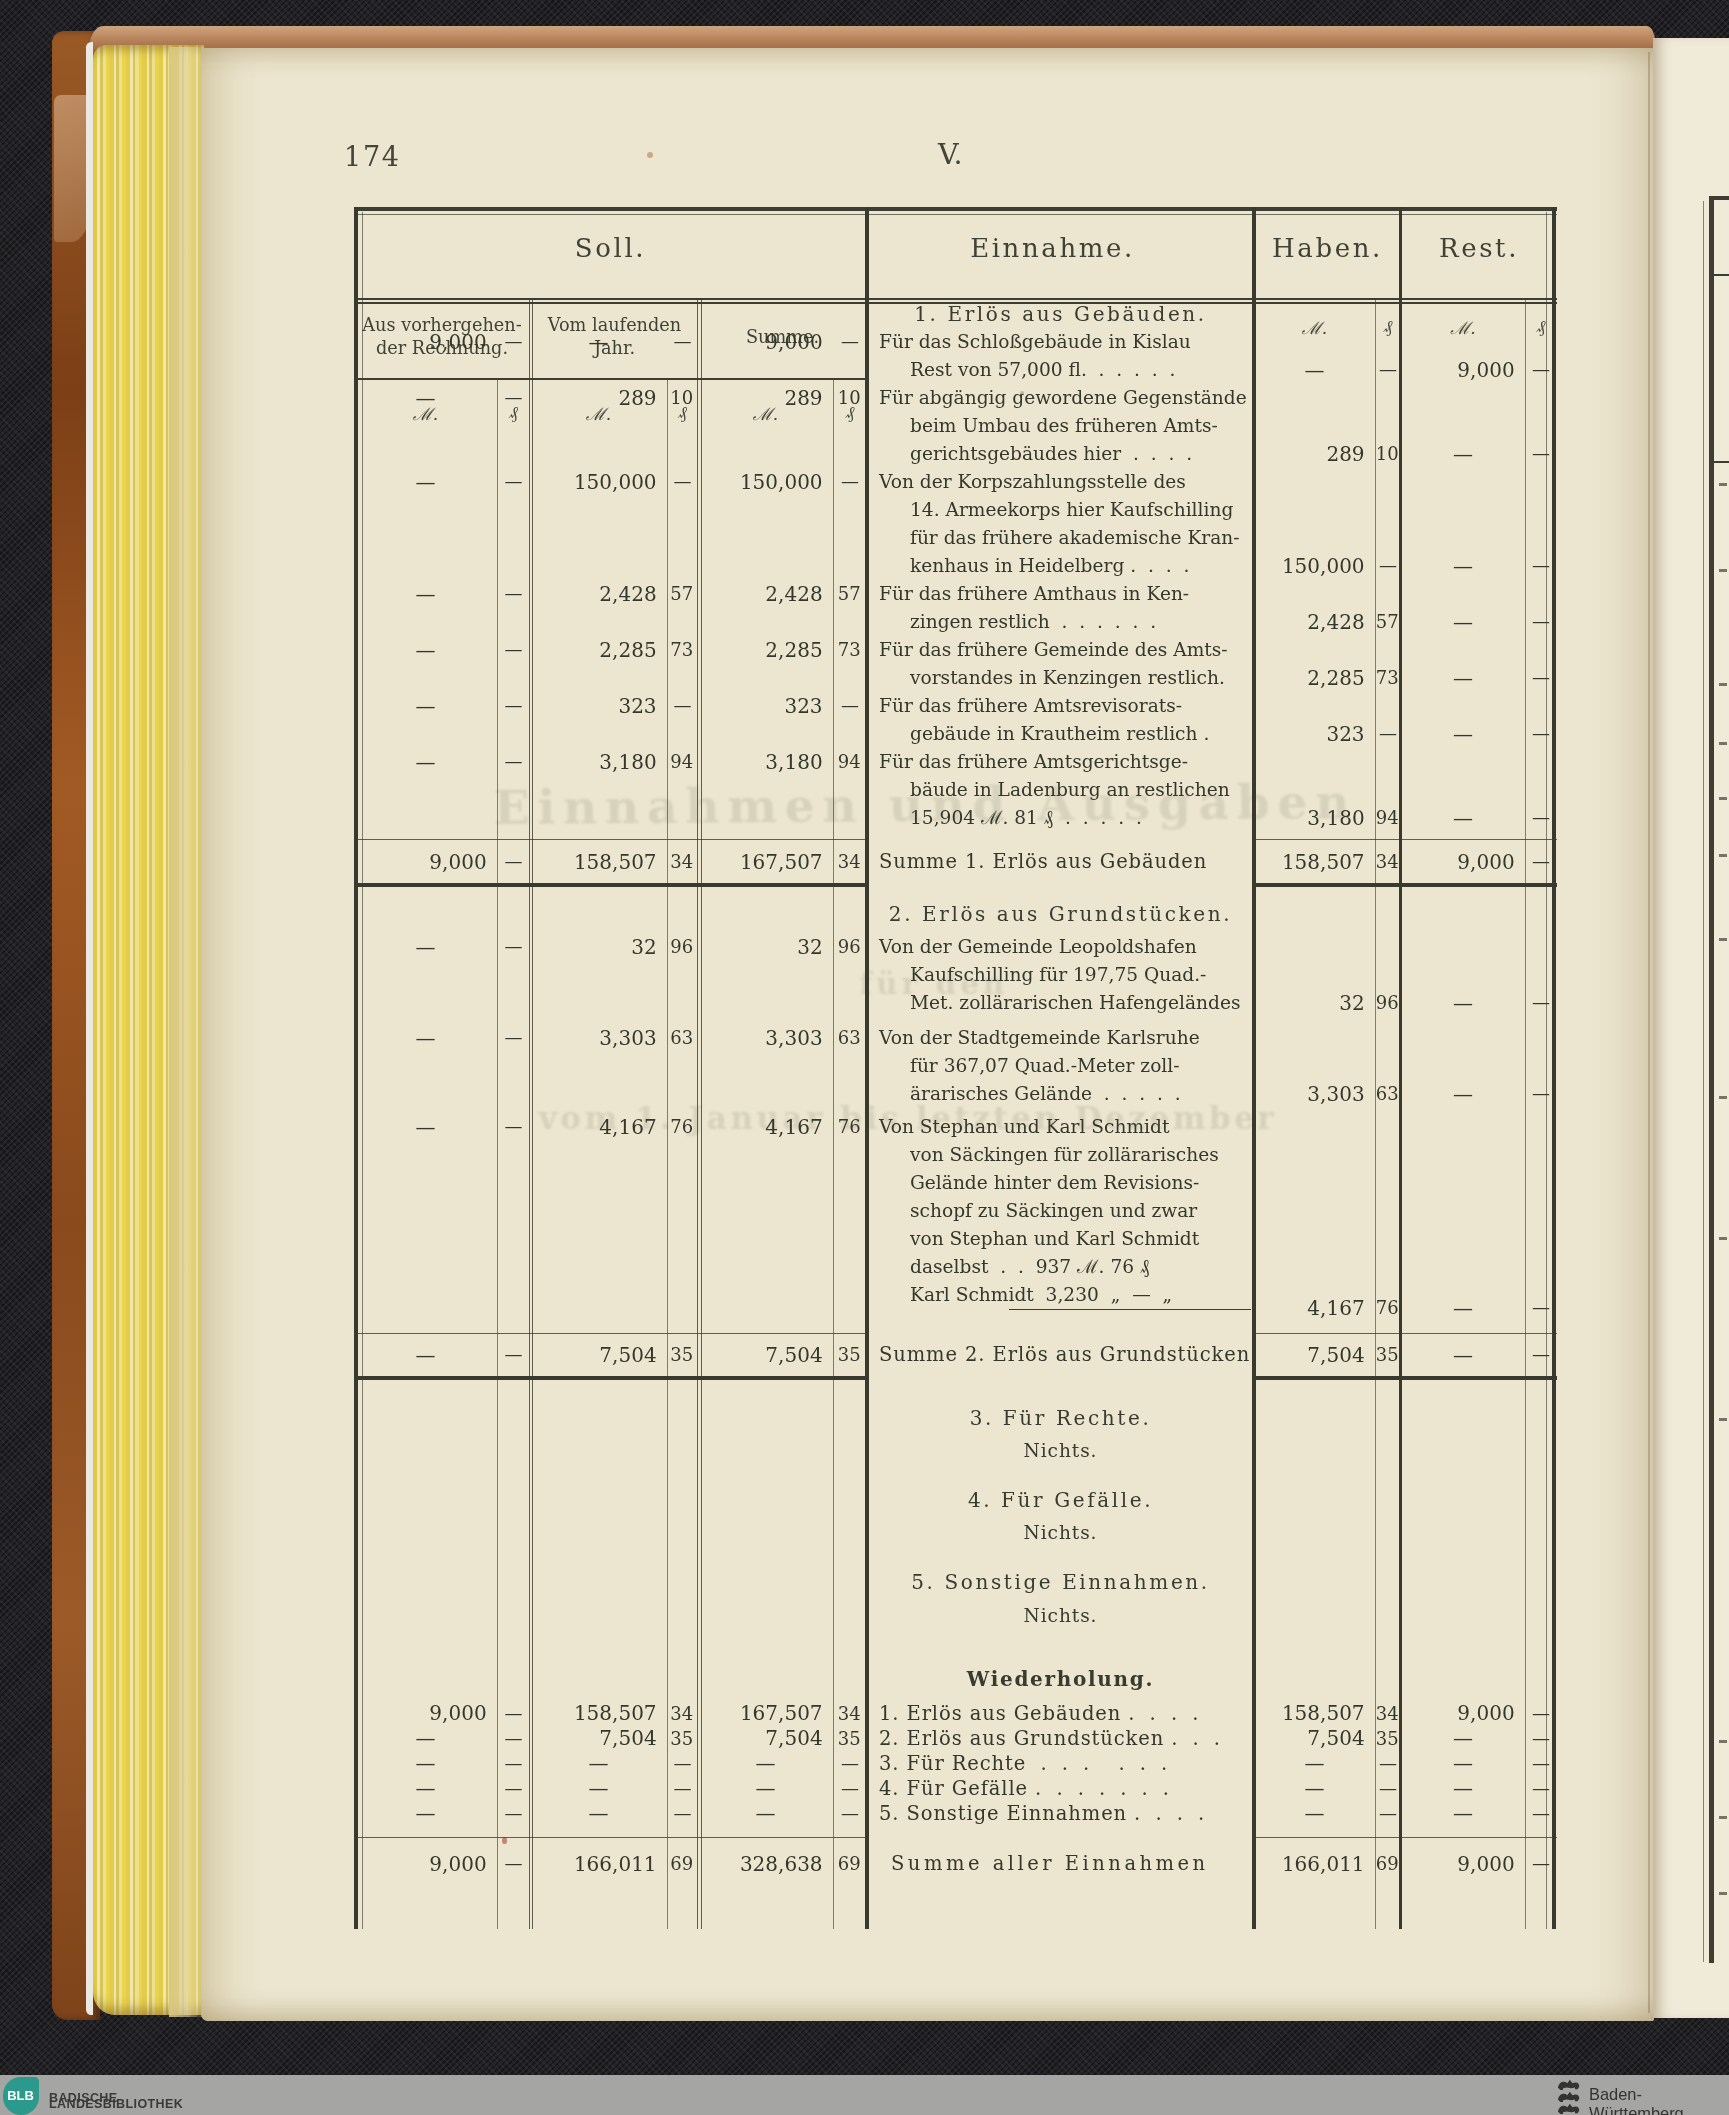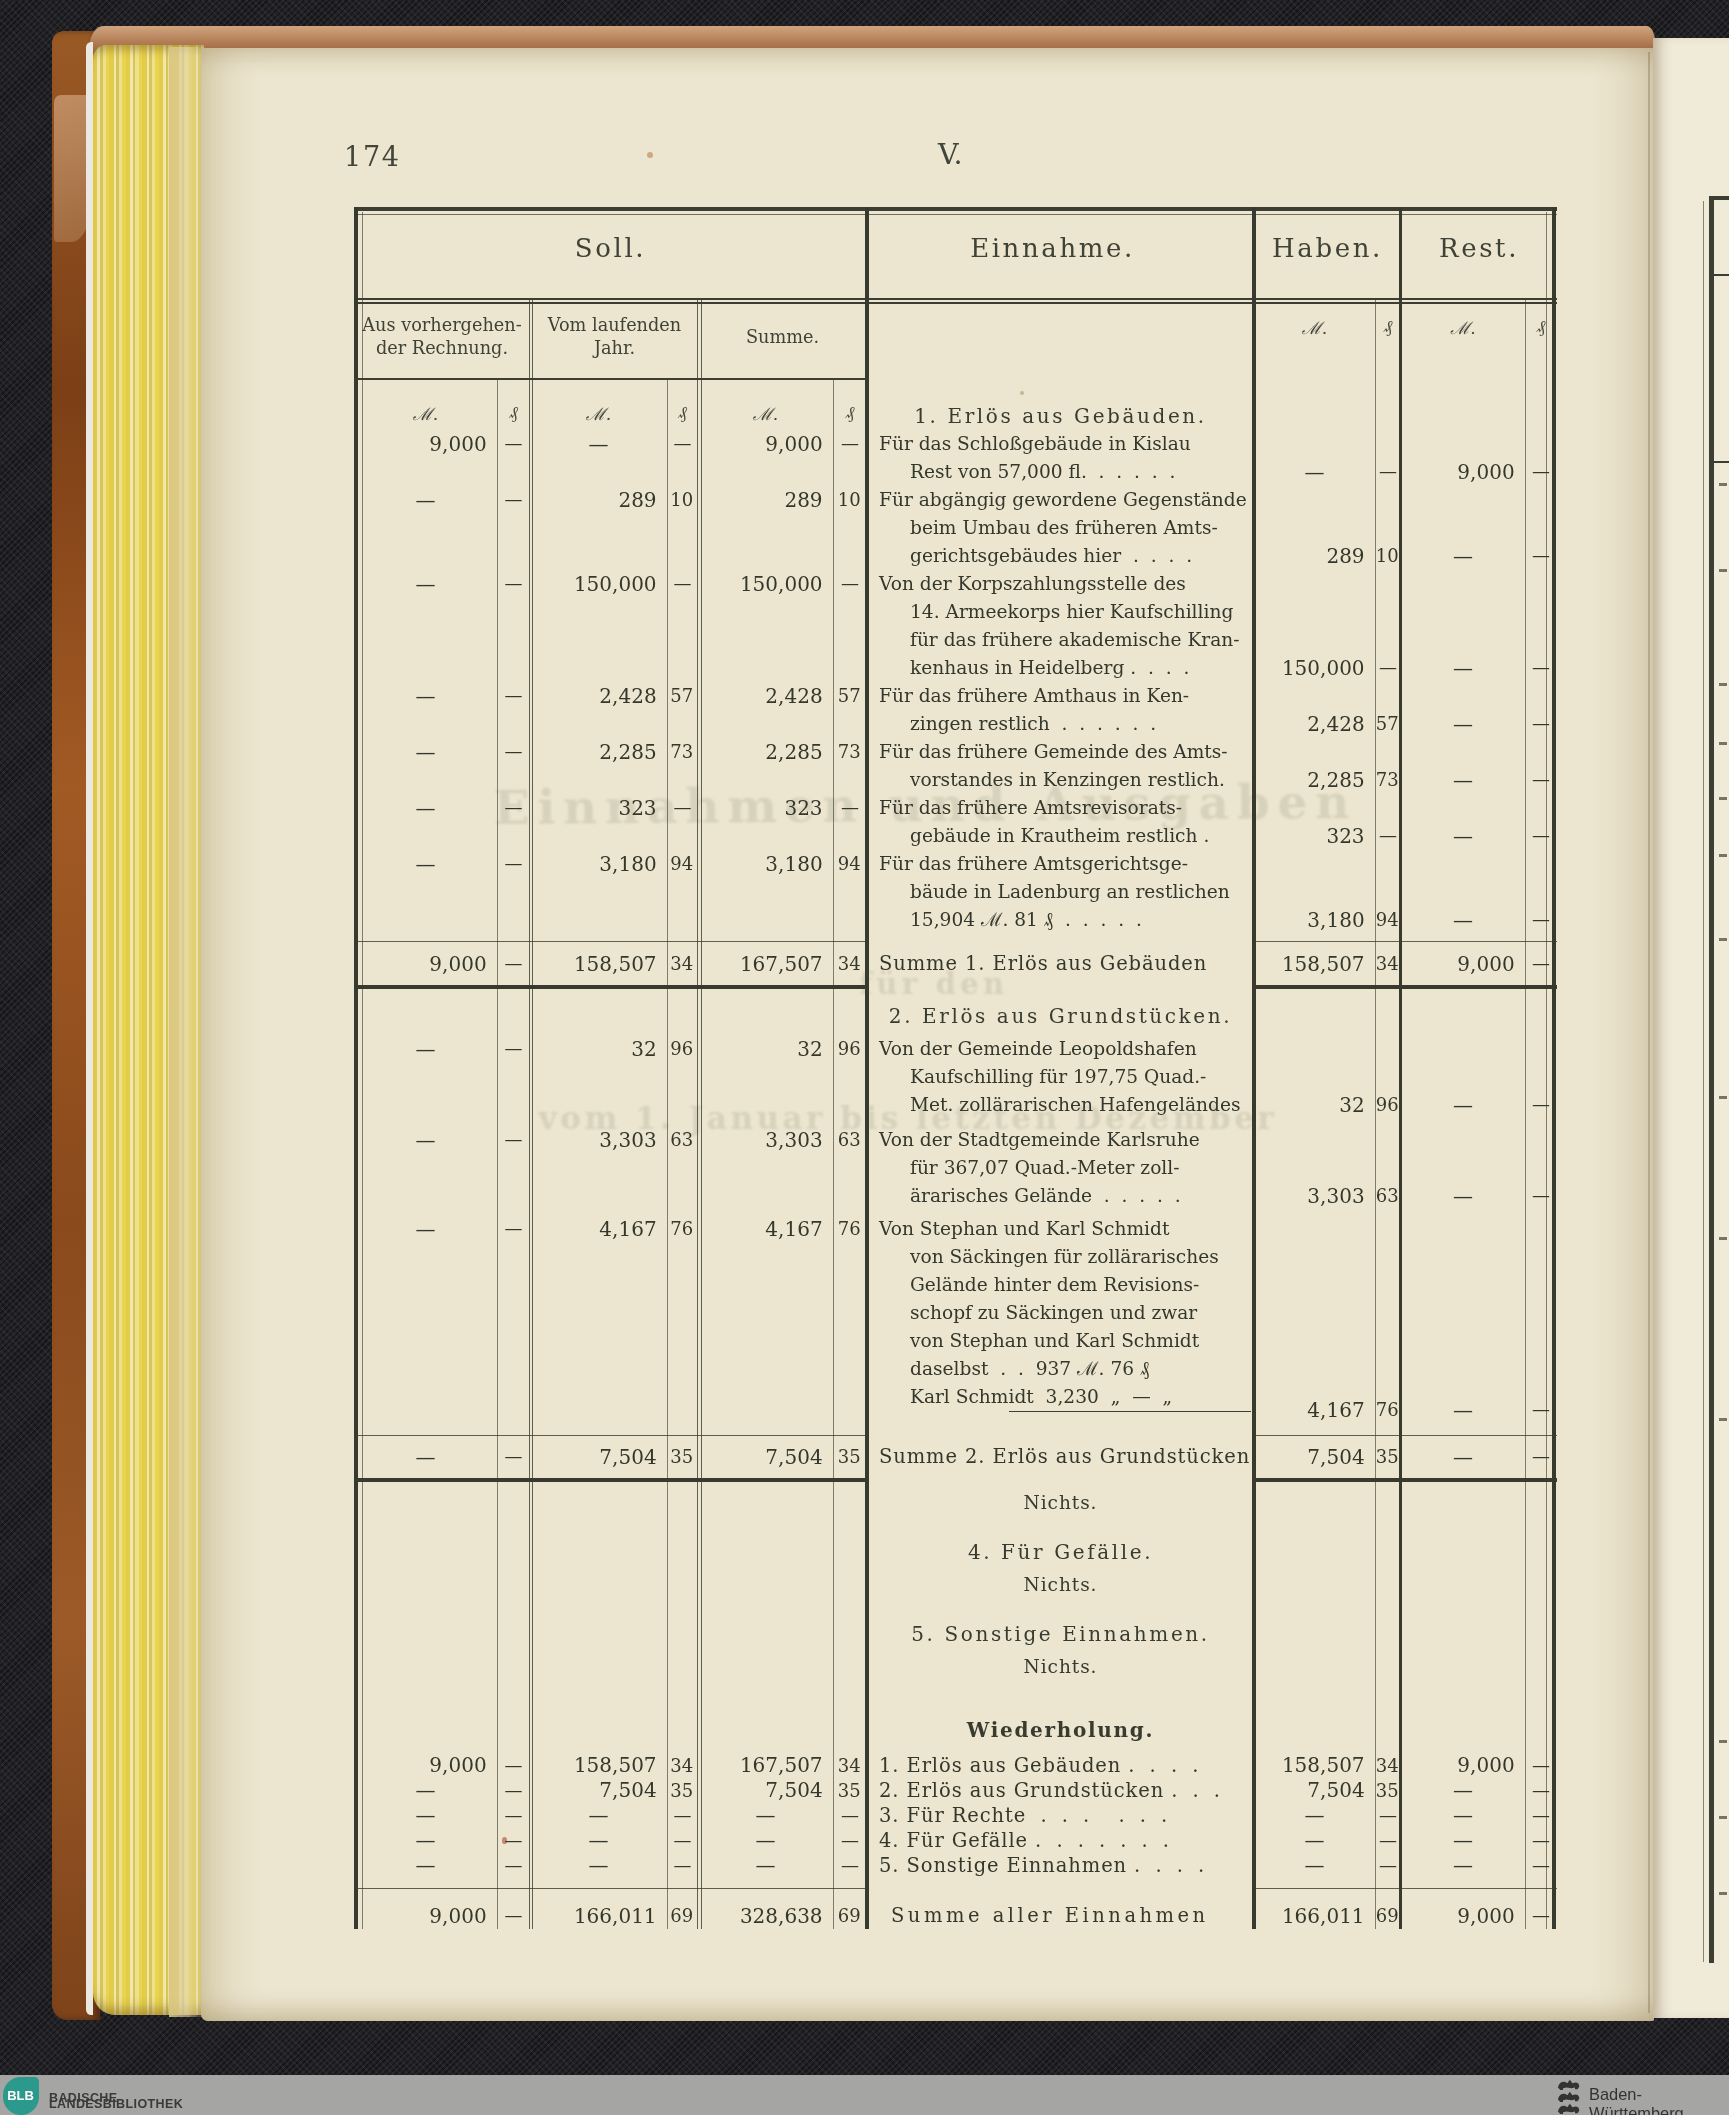--- a/index.html
+++ b/index.html
@@ -218,21 +218,21 @@
     <div class="unit u-soll" id="u-c2p">₰</div>
     <div class="unit u-soll" id="u-c3m">ℳ.</div>
     <div class="unit u-soll" id="u-c3p">₰</div>
     <div class="unit u-hr" id="u-hm">ℳ.</div>
     <div class="unit u-hr" id="u-hp">₰</div>
     <div class="unit u-hr" id="u-rm">ℳ.</div>
     <div class="unit u-hr" id="u-rp">₰</div>
   </div>
 
   <div id="tbody">
-      <div class="trow secrow" style="margin-top: 102px;">
+      <div class="trow secrow" style="">
         <span class="seclab">1. Erlös aus Gebäuden.</span>
       </div>
       <div class="trow entry">
         <div class="cell c1m at">
           <span class="num">9,000</span>
         </div>
         <div class="cell c1p at pf">
           <span class="dash">—</span>
         </div>
         <div class="cell c2m at">
@@ -685,20 +685,23 @@
           <span class="dash">—</span>
         </div>
         <div class="cell c5p at pf">
           <span class="dash">—</span>
         </div>
       </div>
       <div class="trow rh" style="margin-top: 7px;">
         <div class="seg s1"></div>
         <div class="seg sp"></div>
         <div class="seg s2"></div>
+      </div>
+      <div class="trow secrow" style="margin-top: 22.5px;">
+        <span class="seclab">3. Für Rechte.</span>
       </div>
       <div class="trow noterow" style="margin-top: 5.2px;">
         <span class="notelab">Nichts.</span>
       </div>
       <div class="trow secrow" style="margin-top: 21px;">
         <span class="seclab">4. Für Gefälle.</span>
       </div>
       <div class="trow noterow" style="margin-top: 5.2px;">
         <span class="notelab">Nichts.</span>
       </div>

